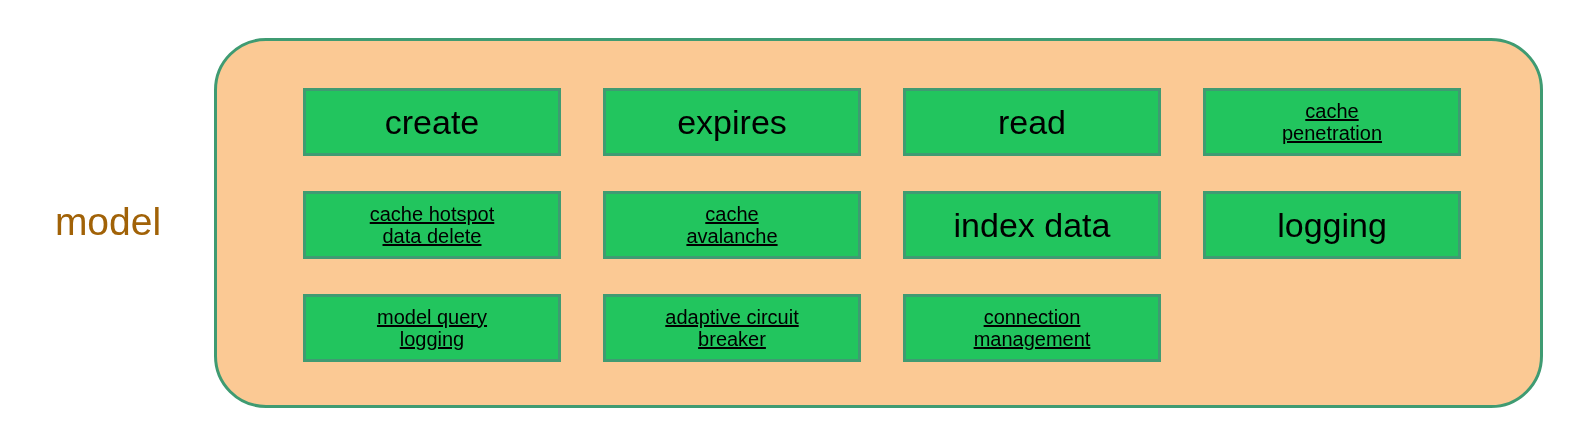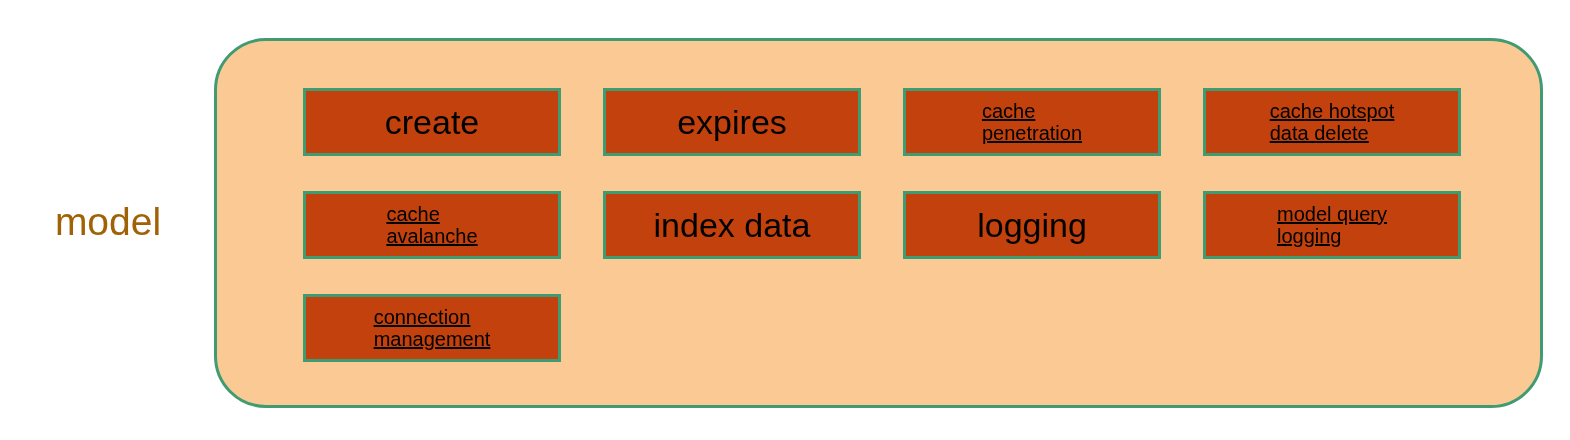--- a/index.html
+++ b/index.html
@@ -52,26 +52,26 @@
     width: 1158px;
     height: 275px;
     display: grid;
     grid-template-columns: repeat(4, 258px);
     grid-template-rows: repeat(3, 68px);
     column-gap: 42px;
     row-gap: 35px;
   }
   .node {
     box-sizing: border-box;
-    background: #c2410c;
+    background: #22c55e;
     border: 3px solid #3f9b72;
     display: flex;
     align-items: center;
     justify-content: center;
-    text-align: left;
+    text-align: center;
     color: #000000;
     padding: 0 6px;
     overflow: hidden;
   }
   .node .node-text {
     display: block;
     white-space: pre-line;
     line-height: 1.08;
   }
   .node.size-lg .node-text { font-size: 34px; }
@@ -86,20 +86,23 @@
 
   <div class="group-container">
     <div class="grid">
 
       <div class="node size-lg">
         <span class="node-text">create</span>
       </div>
       <div class="node size-lg">
         <span class="node-text">expires</span>
       </div>
+      <div class="node size-lg">
+        <span class="node-text">read</span>
+      </div>
 
       <div class="node size-md">
         <span class="node-text">cache
 penetration</span>
       </div>
       <div class="node size-md">
         <span class="node-text">cache hotspot
 data delete</span>
       </div>
       <div class="node size-md">
@@ -111,20 +114,24 @@
       </div>
 
       <div class="node size-lg">
         <span class="node-text">logging</span>
       </div>
       <div class="node size-md">
         <span class="node-text">model query
 logging</span>
       </div>
       <div class="node size-md">
+        <span class="node-text">adaptive circuit
+breaker</span>
+      </div>
+      <div class="node size-md">
         <span class="node-text">connection
 management</span>
       </div>
 
     </div>
   </div>
 
 </div>
 
 </body></html>

